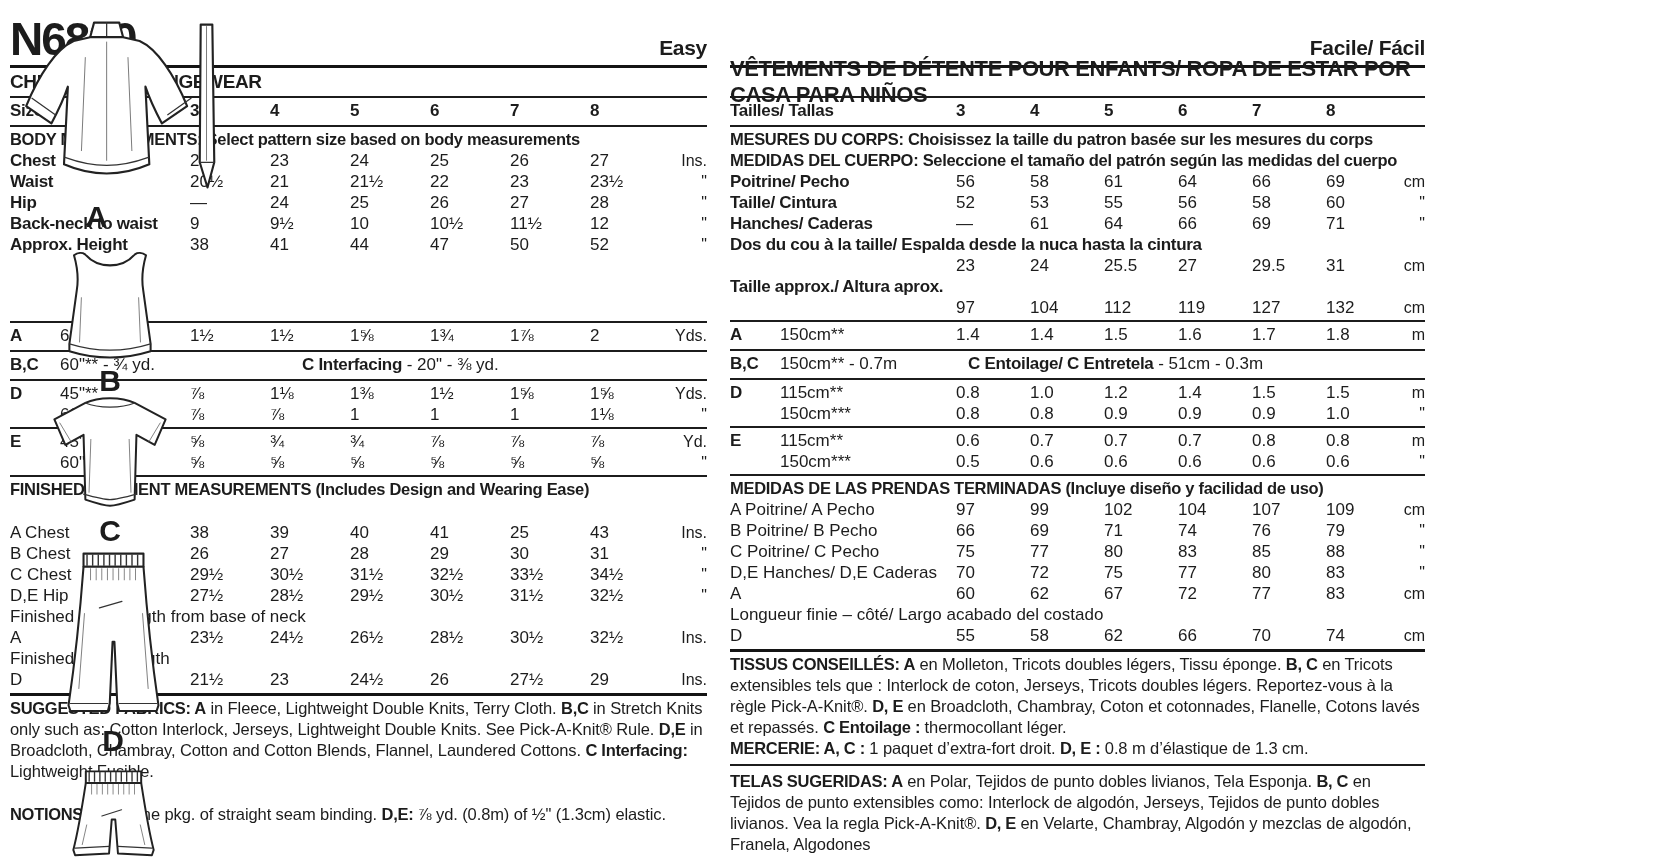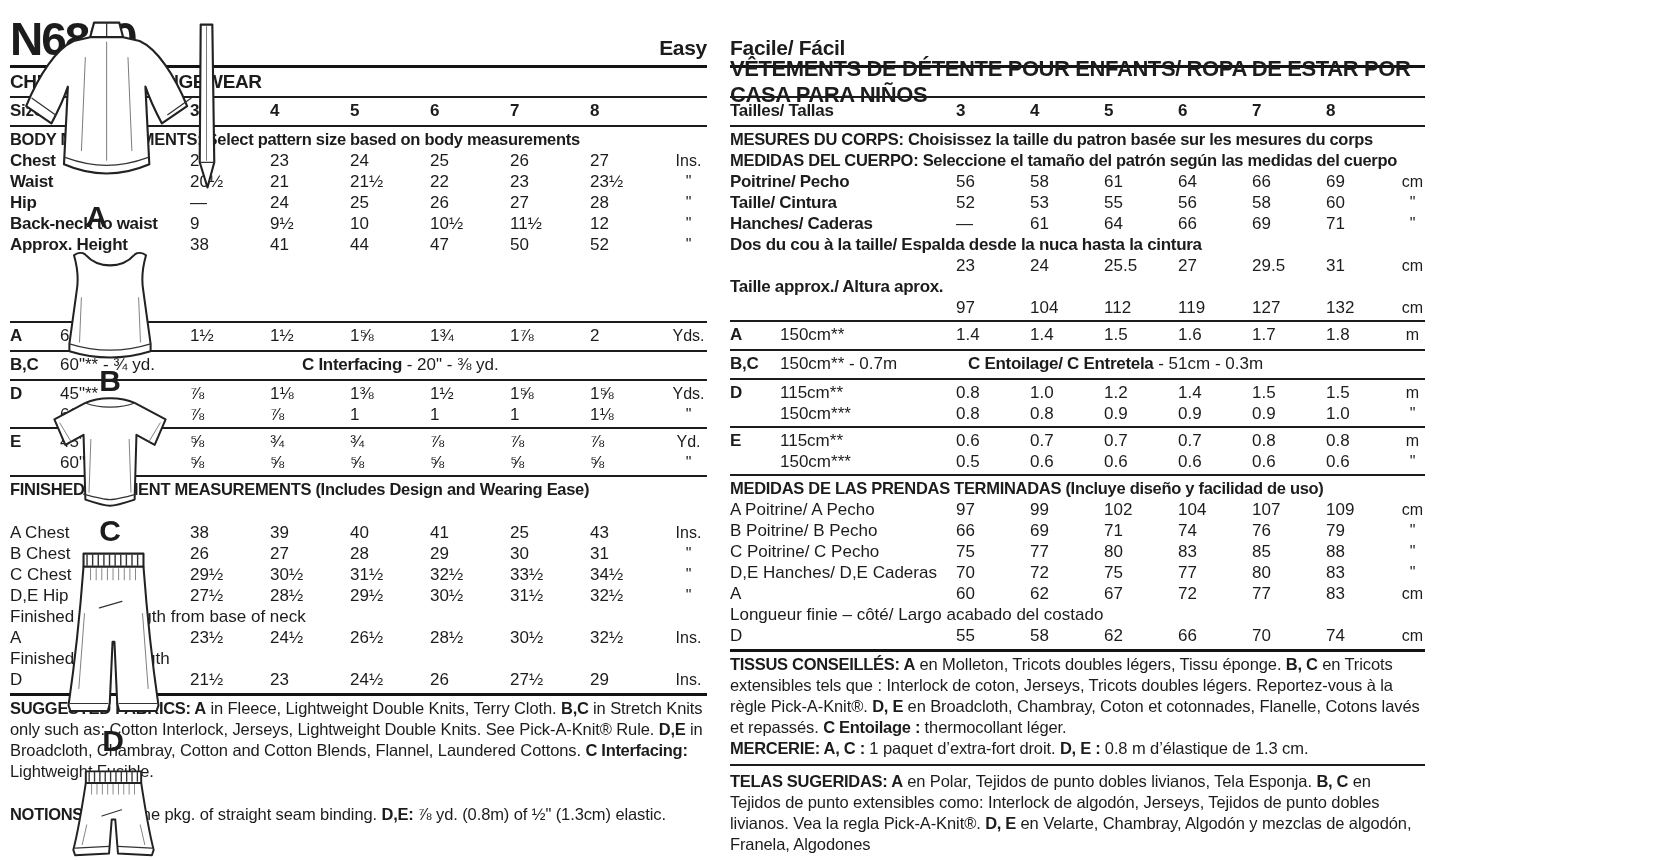--- a/index.html
+++ b/index.html
@@ -6,39 +6,39 @@
   body{width:1653px;height:860px;position:relative;overflow:hidden;
        font-family:"Liberation Sans",sans-serif;color:#1c1c1c;}
   .panel{position:absolute;top:6px;}
   #panel-left{left:10px;width:697px;}
   #panel-right{left:730px;width:695px;}
   #panel-garments{left:1430px;top:0;width:223px;height:860px;}
 
   .titlerow{display:flex;justify-content:space-between;align-items:flex-end;height:56px;}
   .code{font-size:46px;font-weight:bold;letter-spacing:-2px;line-height:1;}
   .difficulty{font-size:21px;font-weight:600;letter-spacing:-0.3px;padding-bottom:2px;}
-  .titlerow.right-only{}
+  .titlerow.right-only{justify-content:flex-end;}
 
   .hr{border-top:2px solid #1c1c1c;margin:2px 0;height:0;}
   .hr3{border-top:3px solid #141414;margin:3px 0 2px;height:0;}
 
   .cat{font-size:19px;font-weight:bold;letter-spacing:-0.4px;height:24px;display:flex;align-items:center;}
   .sechead{font-size:16.5px;font-weight:bold;letter-spacing:-0.3px;height:21px;line-height:21px;white-space:nowrap;}
 
   .row{display:flex;align-items:baseline;height:21px;font-size:17px;line-height:21px;white-space:nowrap;}
   .row.hd{height:23px;}
   .lbl{font-weight:bold;letter-spacing:-0.3px;}
   .lbl.rg{font-weight:normal;letter-spacing:0;}
   #panel-left .lbl{width:180px;}
   #panel-right .lbl{width:226px;}
   .cells{display:grid;}
   #panel-left .cells{grid-template-columns:repeat(6,80px);}
   #panel-right .cells{grid-template-columns:repeat(6,74px);}
   .cells.bold{font-weight:bold;}
-  .unit{flex:1;text-align:center;font-size:16px;}
+  .unit{flex:1;text-align:right;font-size:16px;}
   .view{font-weight:bold;width:50px;letter-spacing:-0.3px;}
   #panel-left .wlbl{width:130px;}
   #panel-right .wlbl{width:176px;}
   #panel-left .wlblw{width:230px;}
   #panel-right .wlblw{width:176px;}
   .note b{letter-spacing:-0.3px;margin-left:12px;}
 
   .para{font-size:16.5px;line-height:21px;letter-spacing:-0.1px;}
   .para b{letter-spacing:-0.3px;}
 

